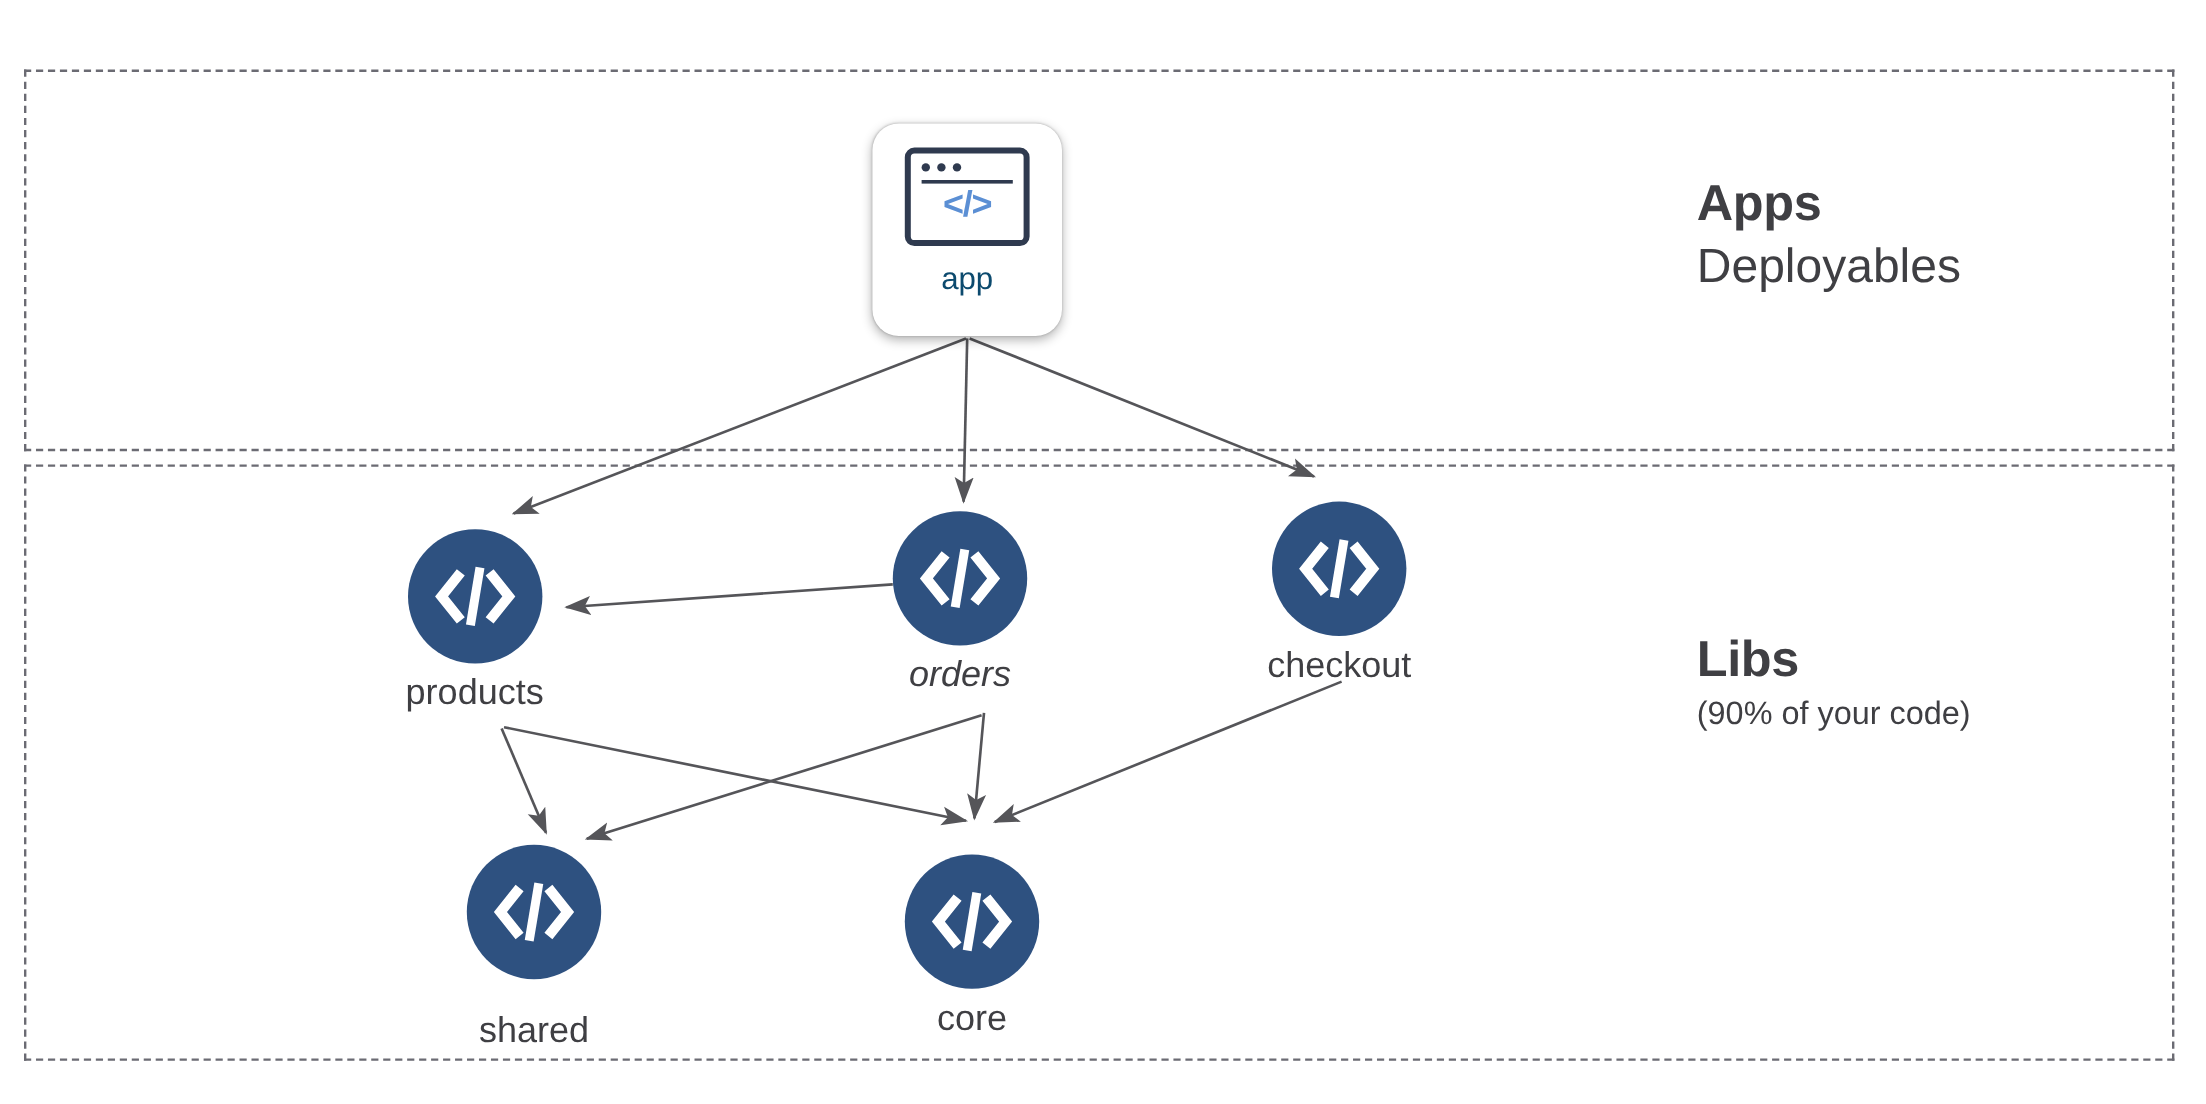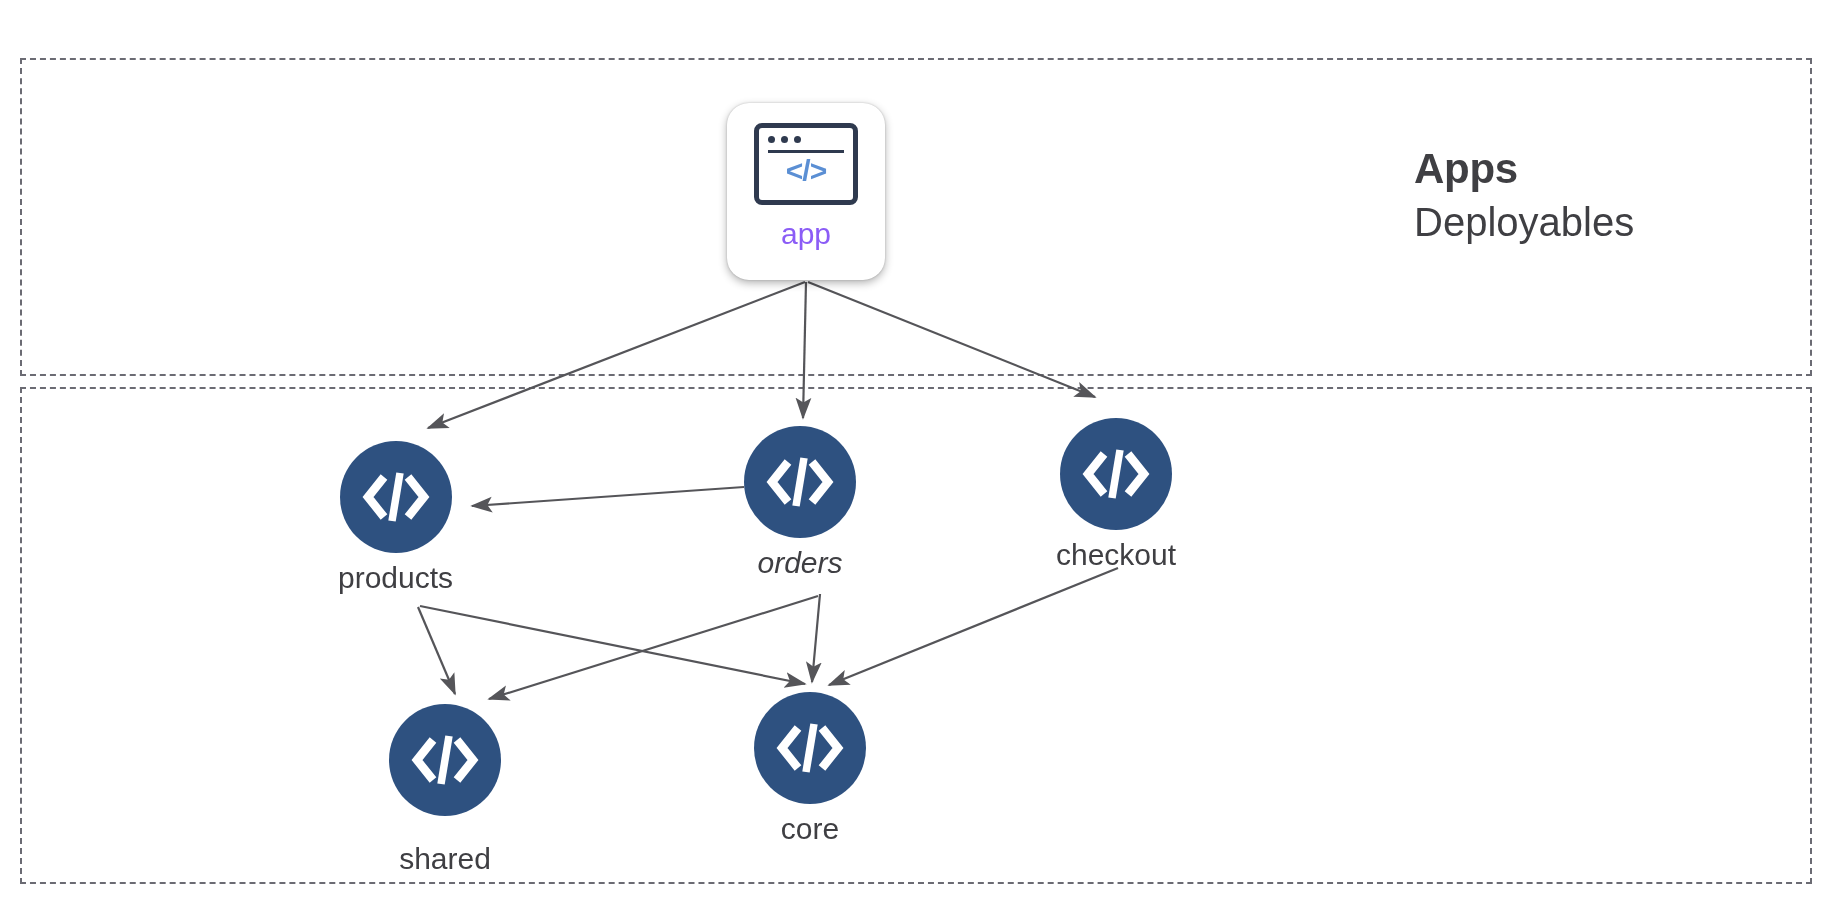--- a/index.html
+++ b/index.html
@@ -106,22 +106,22 @@
     left: 0; right: 0; top: 26px;
     text-align: center;
     font-size: 30px;
     font-weight: bold;
     color: #5b8fd4;
     letter-spacing: -1px;
     font-family: "Liberation Sans", sans-serif;
   }
   #app-node .node-label {
     margin-top: 12px;
-    font-size: 30px;
-    color: #8b5cf6;
+    font-size: 26px;
+    color: #0c4a6e;
   }
 
   
   .lib-node {
     position: absolute;
     display: flex;
     flex-direction: column;
     align-items: center;
   }
   .lib-node .circle {
@@ -137,33 +137,37 @@
   .lib-node .node-label {
     margin-top: 8px;
     font-size: 30px;
     color: #3f3f43;
     white-space: nowrap;
   }
   #node-products { left: 338px; top: 441px; }
   #node-orders   { left: 744px; top: 426px; font-style: italic; }
   #node-checkout { left: 1056px; top: 418px; align-items: center; }
   #node-shared   { left: 389px; top: 704px; gap: 18px; }
-  #node-core     { left: 754px; top: 692px; }
+  #node-core     { left: 754px; top: 712px; }
 </style>
 </head>
 <body>
 
 <div id="stage">
 
   <div id="apps-box" class="layer-box"></div>
   <div id="libs-box" class="layer-box"></div>
 
   <div id="apps-caption" class="layer-caption">
     <span class="cap-title">Apps</span>
     <span class="cap-sub">Deployables</span>
+  </div>
+  <div id="libs-caption" class="layer-caption">
+    <span class="cap-title">Libs</span>
+    <span class="cap-sub">(90% of your code)</span>
   </div>
 
   <svg id="edges" viewBox="0 0 1838 920">
     <defs>
       <marker id="arrowhead" markerWidth="10" markerHeight="8" refX="9.2" refY="4" orient="auto" markerUnits="strokeWidth">
         <path d="M0,0.4 L10,4 L0,7.6 L2.2,4 Z" fill="#555559"></path>
       </marker>
     </defs>
     <g stroke="#555559" stroke-width="2.2" fill="none" marker-end="url(#arrowhead)">
       <line x1="805" y1="282" x2="428" y2="428"></line>

